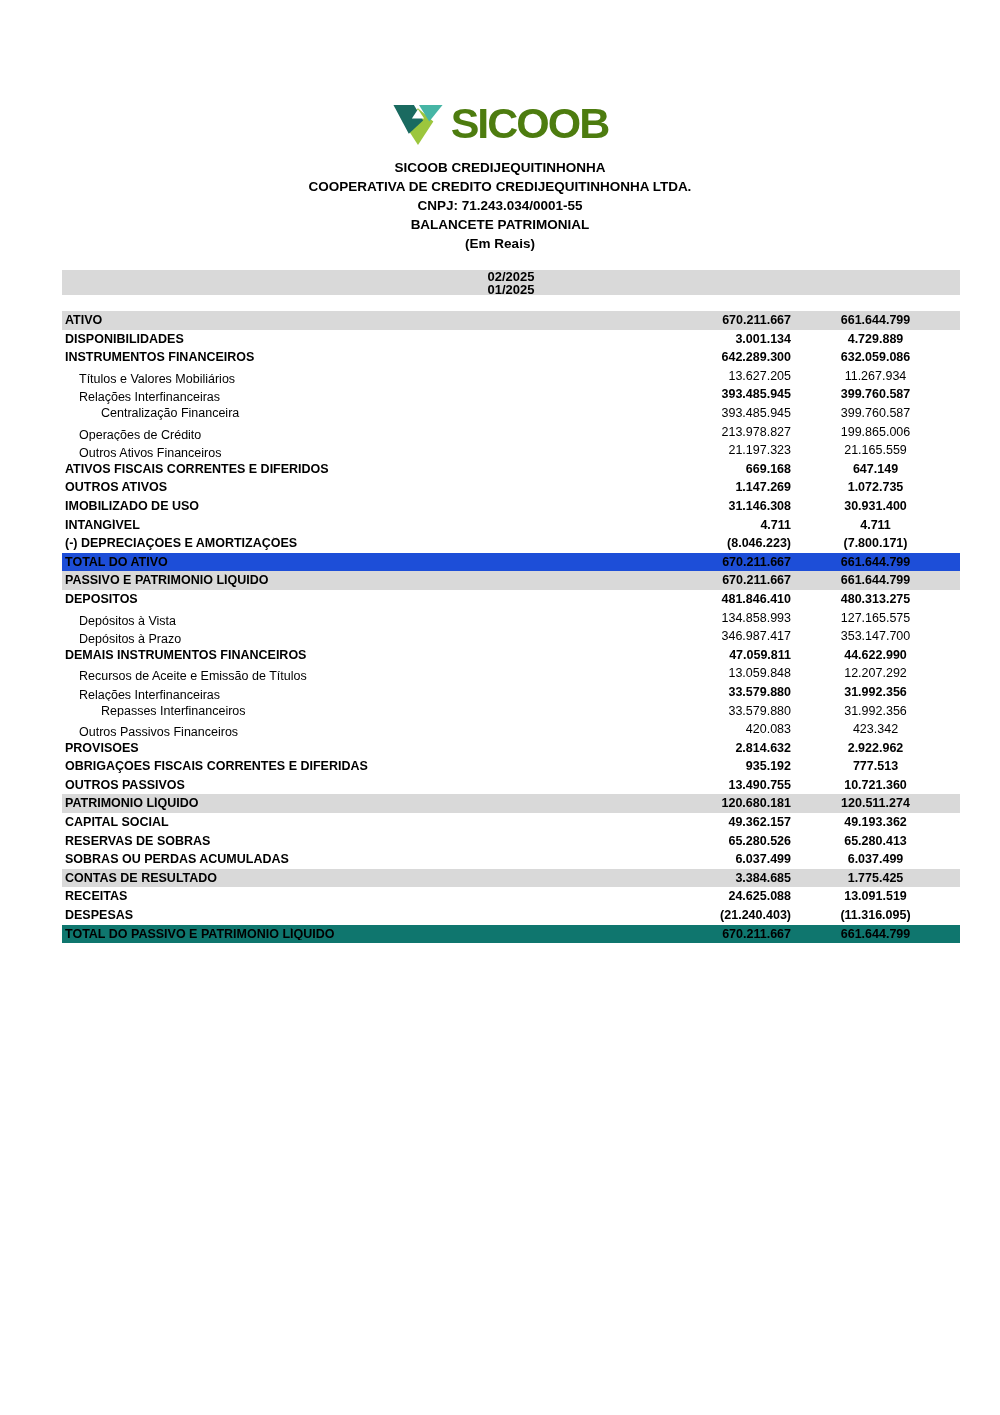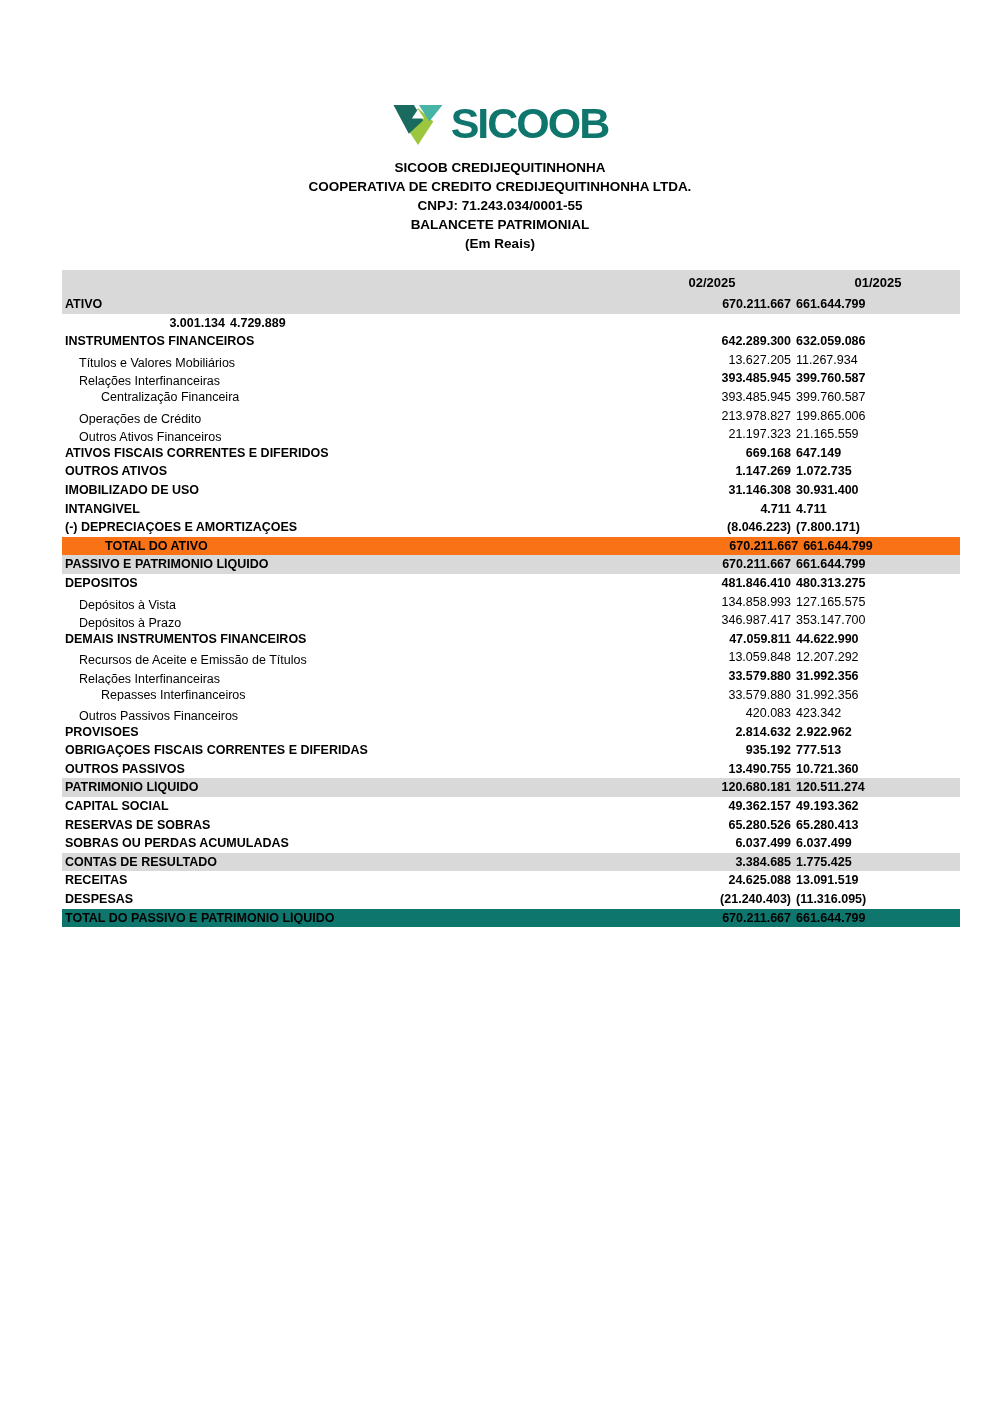--- a/index.html
+++ b/index.html
@@ -33,66 +33,67 @@
   }
   .thead{
     display:flex;height:25px;align-items:center;font-weight:700;font-size:13px;
   }
   .trow{
     display:flex;height:18.6px;align-items:center;
   }
   .c{box-sizing:border-box;white-space:nowrap;overflow:hidden;}
   .label{width:566px;text-align:left;}
   .v{width:168px;text-align:right;padding-right:5px;}
-  .v2{width:164px;text-align:left;padding-right:5px;}
+  .v2{width:164px;text-align:center;padding-right:5px;}
   .ch{width:168px;text-align:center;}
   .ch2{width:164px;text-align:center;}
   .spacer{width:566px;}
   .b{font-weight:700;}
   .ind0{padding-left:3px;}
   .ind1{padding-left:17px;margin-top:6px;}
   .ind2{padding-left:39px;}
 </style>
 </head>
 <body>
 
 <div class="sheet">
 
   <div class="logo-row">
     <svg class="logo-mark" viewBox="0 0 50 45" xmlns="http://www.w3.org/2000/svg">
       <polygon points="10,21 25,8 40,21 25,44" fill="#9CC63D"></polygon>
       <polygon points="1,5 21,5 30,20 16,33" fill="#1A6A60"></polygon>
       <polygon points="26,5 49,5 36,21" fill="#46B5A5"></polygon>
       <polygon points="19,18 25,9 31,18" fill="#FFFFFF"></polygon>
     </svg>
-    <div class="wordmark" style="color: #0f766e;">SICOOB</div>
+    <div class="wordmark" style="color: #4d7c0f;">SICOOB</div>
   </div>
 
   <div class="doc-head">
     <div>SICOOB CREDIJEQUITINHONHA</div>
     <div>COOPERATIVA DE CREDITO CREDIJEQUITINHONHA LTDA.</div>
     <div>CNPJ: 71.243.034/0001-55</div>
     <div>BALANCETE PATRIMONIAL</div>
     <div>(Em Reais)</div>
   </div>
 
   <div class="btable">
-    <div class="thead hlbg" style="background: rgb(217, 217, 217);">
+    <div class="thead hlbg" style="background: rgb(217, 217, 217); flex-direction: column;">
       <div class="c spacer"></div>
       <div class="c ch">02/2025</div>
       <div class="c ch2">01/2025</div>
     </div>
     <div>
-  <div class="trow" style="background: rgb(217, 217, 217);">
+  <div class="trow" style="background: rgb(217, 217, 217); margin-top: 16px;">
     <div class="c label ind0 b">ATIVO</div>
     <div class="c v b">670.211.667</div>
     <div class="c v2 b">661.644.799</div>
   </div>
 
   <div class="trow">
+    <div class="c label ind0 b">DISPONIBILIDADES</div>
     <div class="c v b">3.001.134</div>
     <div class="c v2 b">4.729.889</div>
   </div>
 
   <div class="trow">
     <div class="c label ind0 b">INSTRUMENTOS FINANCEIROS</div>
     <div class="c v b">642.289.300</div>
     <div class="c v2 b">632.059.086</div>
   </div>
 
@@ -149,21 +150,21 @@
     <div class="c v b">4.711</div>
     <div class="c v2 b">4.711</div>
   </div>
 
   <div class="trow">
     <div class="c label ind0 b">(-) DEPRECIAÇÕES E AMORTIZAÇÕES</div>
     <div class="c v b">(8.046.223)</div>
     <div class="c v2 b">(7.800.171)</div>
   </div>
 
-  <div class="trow" style="background: #f97316; padding-left: 40px;">
+  <div class="trow" style="background: #1d4ed8;">
     <div class="c label ind0 b">TOTAL DO ATIVO</div>
     <div class="c v b">670.211.667</div>
     <div class="c v2 b">661.644.799</div>
   </div>
 
   <div class="trow" style="background: rgb(217, 217, 217);">
     <div class="c label ind0 b">PASSIVO E PATRIMÔNIO LÍQUIDO</div>
     <div class="c v b">670.211.667</div>
     <div class="c v2 b">661.644.799</div>
   </div>

